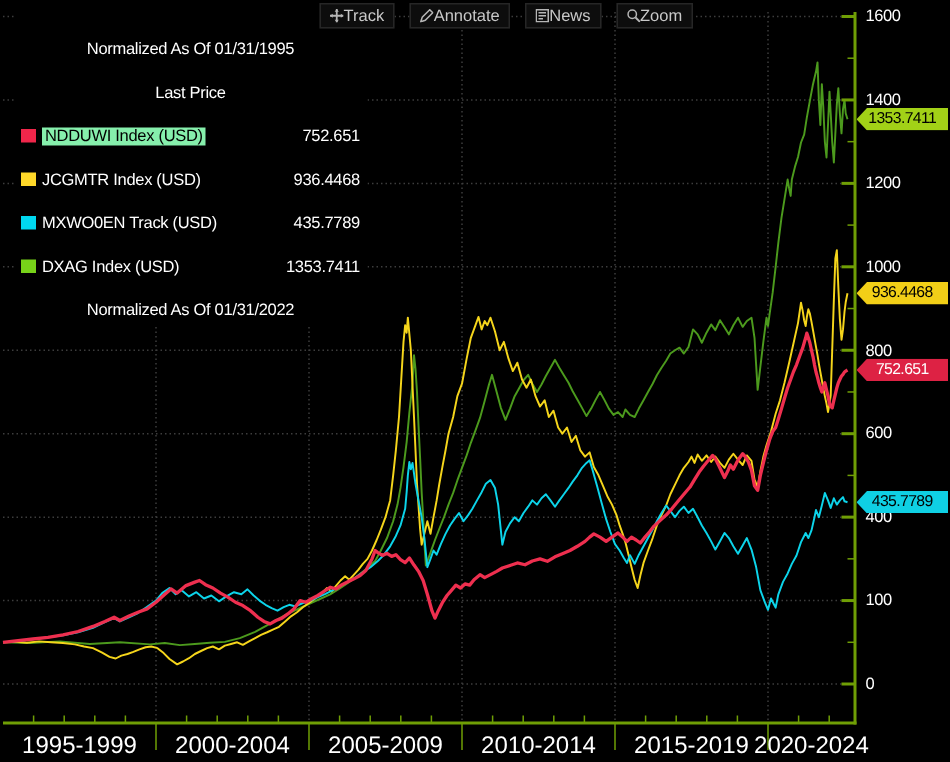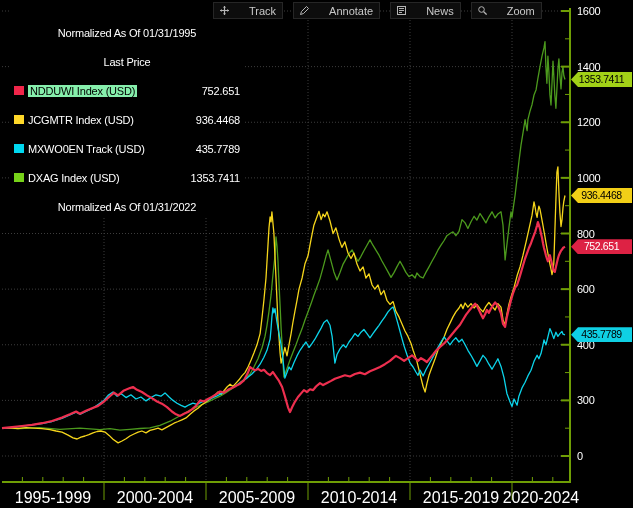--- a/index.html
+++ b/index.html
@@ -11,21 +11,21 @@
   
   #legend{position:absolute;left:10px;top:7px;width:226px;background:#000;
           padding:3px 5px 4px 4px;font-size:11px;letter-spacing:-0.2px;z-index:5;}
   .lrow{display:flex;align-items:center;height:13px;white-space:nowrap;margin-top:16px;}
   .lrow.center{justify-content:center;}
   .sw{width:10px;height:9px;margin-right:4px;flex:none;}
   .lval{margin-left:auto;}
   .hl{background:#86efac;color:#000;padding:0 2px;}
   
   #toolbar{position:absolute;left:213px;top:2px;display:flex;gap:10px;z-index:6;}
-  .tbtn{display:flex;align-items:center;gap:20px;background:#0d0d0d;border:1px solid #262626;
+  .tbtn{display:flex;align-items:center;gap:0;background:#0d0d0d;border:1px solid #262626;
         color:#c9c9c9;font-size:11px;padding:0 6px;height:15px;}
   .tbtn svg{display:block;}
   
   .ytick{position:absolute;left:577px;font-size:11px;letter-spacing:-0.3px;color:#fff;}
   
   .xlab{position:absolute;top:489px;font-size:16px;color:#fff;transform:translateX(-50%);white-space:nowrap;}
   
   .tag{position:absolute;left:571px;width:61px;height:15px;line-height:15px;font-size:10.5px;
        letter-spacing:-0.4px;text-align:center;clip-path:polygon(0 50%,7px 0,100% 0,100% 100%,7px 100%);
        z-index:4;}
@@ -139,21 +139,21 @@
       <rect x="552.3" y="477" width="1" height="5" class="tick"></rect>
       <rect x="103.5" y="482" width="1" height="18" class="tick"></rect>
       <rect x="205.5" y="482" width="1" height="18" class="tick"></rect>
       <rect x="307.5" y="482" width="1" height="18" class="tick"></rect>
       <rect x="409.5" y="482" width="1" height="18" class="tick"></rect>
       <rect x="511.49999999999994" y="482" width="1" height="18" class="tick"></rect>
     </svg>
 
   <div id="ylabels">
       <div class="ytick" style="top: 450px;">0</div>
-      <div class="ytick" style="top: 394.375px;">300</div>
+      <div class="ytick" style="top: 394.375px;">100</div>
       <div class="ytick" style="top: 338.75px;">400</div>
       <div class="ytick" style="top: 283.125px;">600</div>
       <div class="ytick" style="top: 227.5px;">800</div>
       <div class="ytick" style="top: 171.875px;">1000</div>
       <div class="ytick" style="top: 116.25px;">1200</div>
       <div class="ytick" style="top: 60.625px;">1400</div>
       <div class="ytick" style="top: 5px; text-align: center;">1600</div>
     </div>
   <div id="xlabels">
       <div class="xlab" style="left: 53px;">1995-1999</div>

